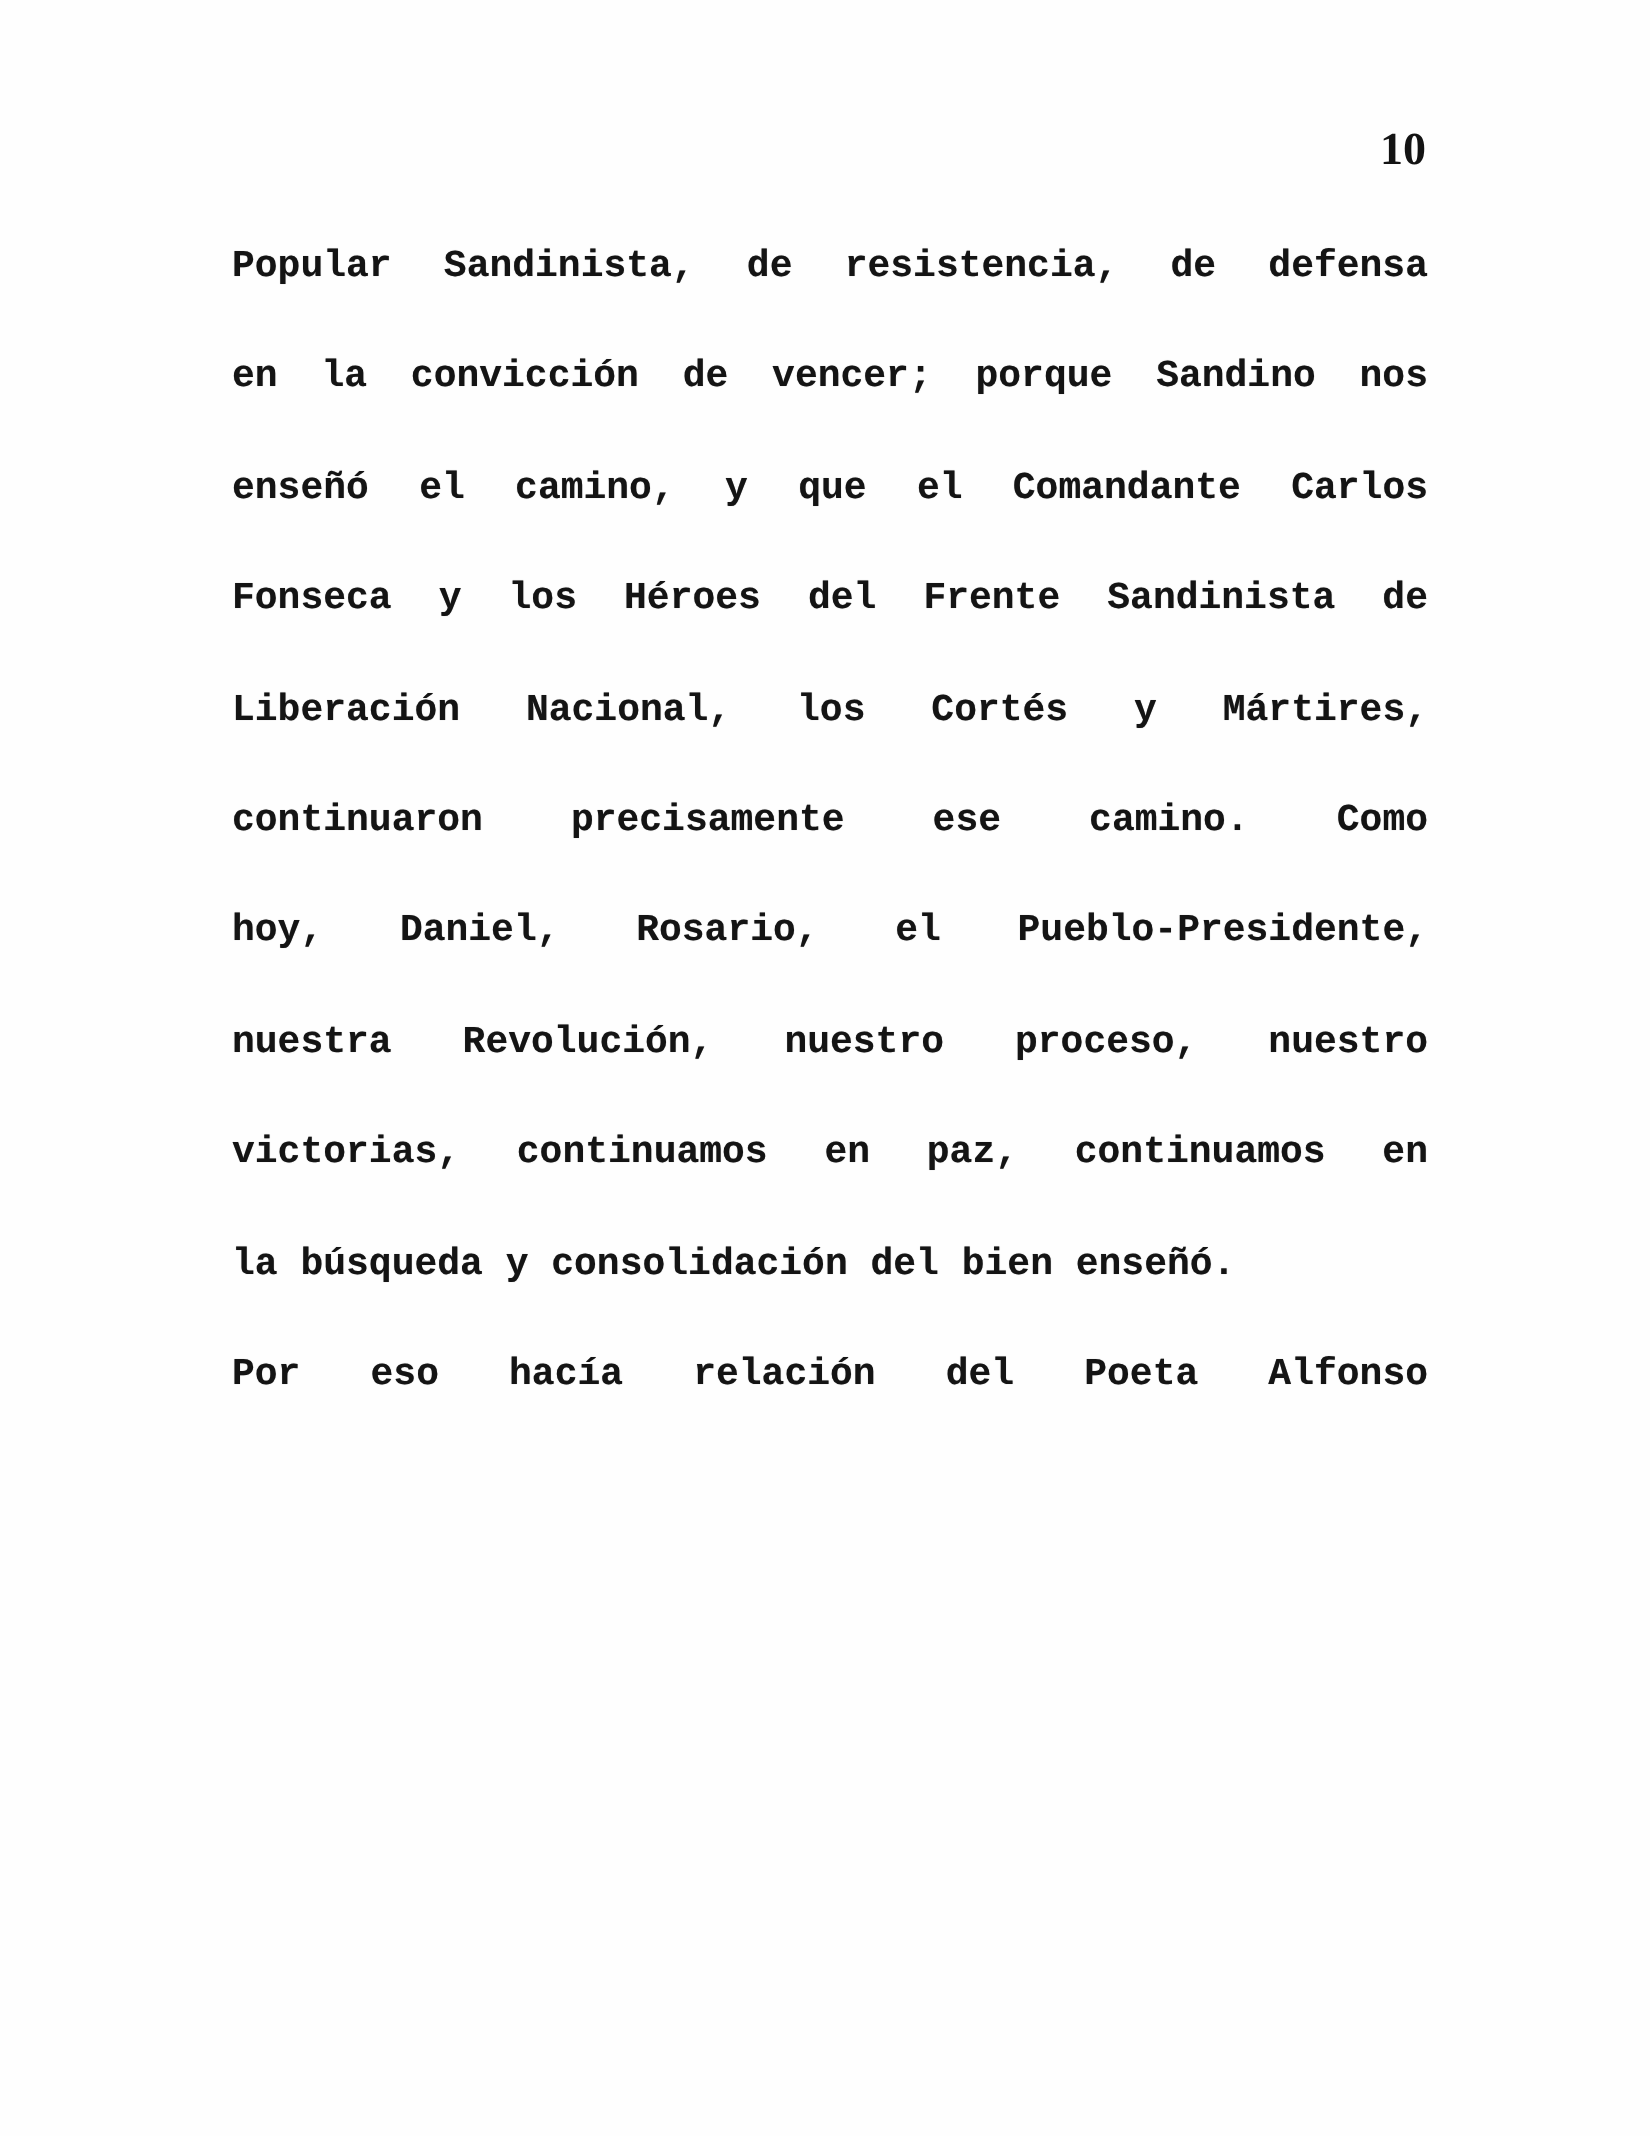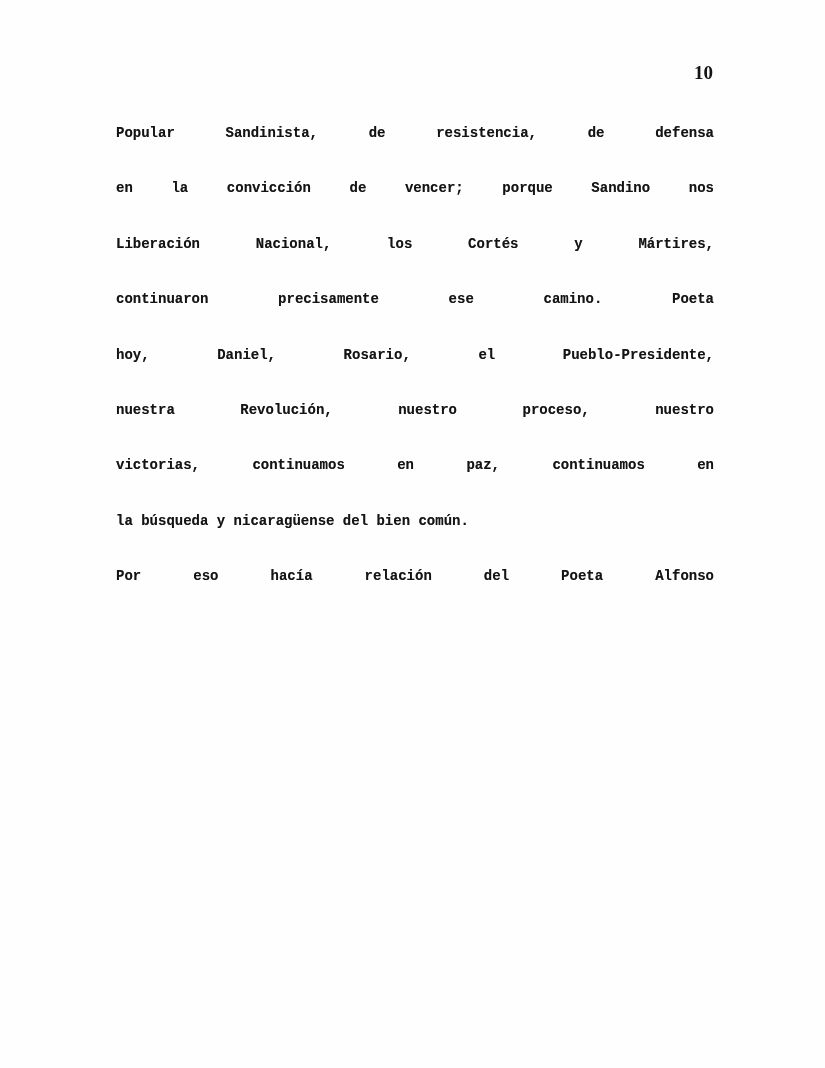--- a/index.html
+++ b/index.html
@@ -13,33 +13,33 @@
     height: 1068px;
     background: #fefefe;
     overflow: hidden;
   }
   .page-number {
     position: absolute;
     top: 62px;
     right: 112px;
     font-family: "Liberation Serif", serif;
     font-weight: bold;
-    font-size: 19px;
+    font-size: 23px;
     color: #131313;
   }
   .text-block {
     position: absolute;
     left: 116px;
     top: 120px;
     width: 598px;
   }
   .line {
     font-family: "Liberation Mono", "DejaVu Sans Mono", monospace;
     font-weight: bold;
-    font-size: 14px;
+    font-size: 19px;
     line-height: 26px;
     height: 55.4px;
     color: #141414;
     text-align: justify;
     text-align-last: justify;
     white-space: nowrap;
     text-shadow: 0 0 0.4px rgba(0,0,0,0.45);
   }
   .line.no-justify {
     text-align-last: left;
@@ -52,26 +52,28 @@
 
 <div class="sheet">
 
   <div class="page-number">10</div>
 
   <div class="text-block">
 
     <div class="para para-1">
       <div class="line">Popular Sandinista, de resistencia, de defensa</div>
       <div class="line">en la convicción de vencer; porque Sandino nos</div>
+      <div class="line">enseñó el camino, y que el Comandante Carlos</div>
+      <div class="line">Fonseca y los Héroes del Frente Sandinista de</div>
       <div class="line">Liberación Nacional, los Cortés y Mártires,</div>
-      <div class="line">continuaron precisamente ese camino. Poeta</div>
+      <div class="line">continuaron precisamente ese camino. Como</div>
       <div class="line">hoy, Daniel, Rosario, el Pueblo-Presidente,</div>
       <div class="line">nuestra Revolución, nuestro proceso, nuestro</div>
       <div class="line">victorias, continuamos en paz, continuamos en</div>
-      <div class="line no-justify">la búsqueda y nicaragüense del bien común.</div>
+      <div class="line no-justify">la búsqueda y consolidación del bien enseñó.</div>
     </div>
 
     <div class="para para-2">
       <div class="line">Por eso hacía relación del Poeta Alfonso</div>
     </div>
 
   </div>
 
 </div>
 

